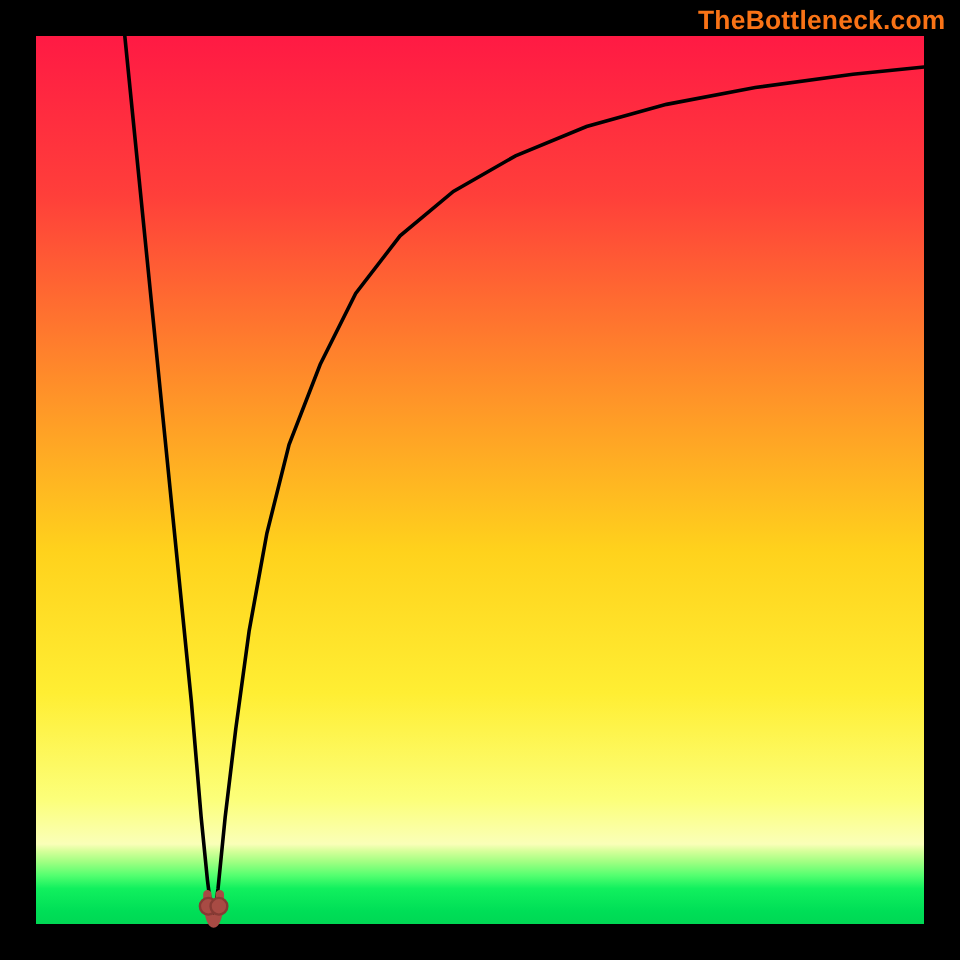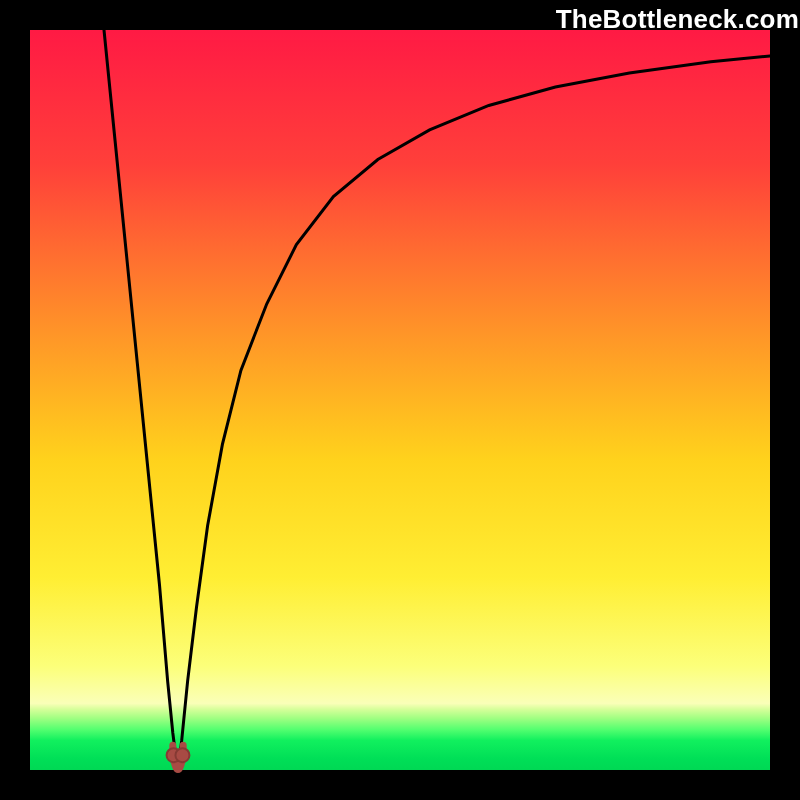--- a/index.html
+++ b/index.html
@@ -15,23 +15,23 @@
     position: absolute;
     left: 0;
     top: 0;
     width: 800px;
     height: 800px;
     background: #000;
   }
   .watermark {
     position: absolute;
     top: 4px;
-    right: 1px;
-    color: #ffffff;
-    font-size: 26px;
+    right: 12px;
+    color: #f97316;
+    font-size: 22px;
     font-weight: 600;
     letter-spacing: 0.2px;
     pointer-events: none;
   }
   svg {
     position: absolute;
     left: 0;
     top: 0;
   }
 </style>

